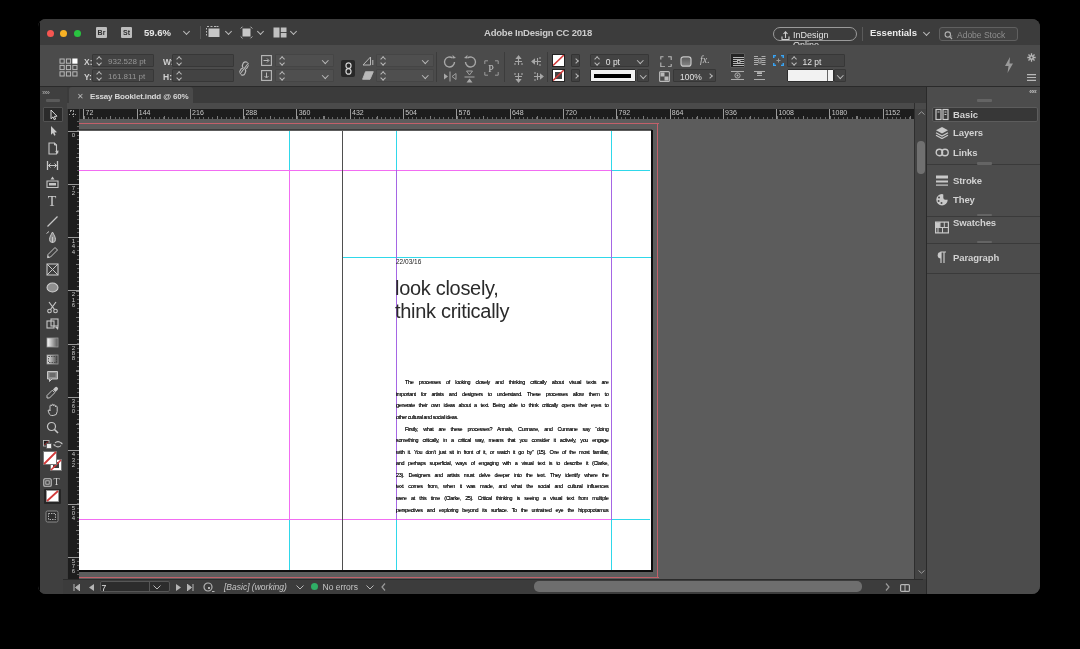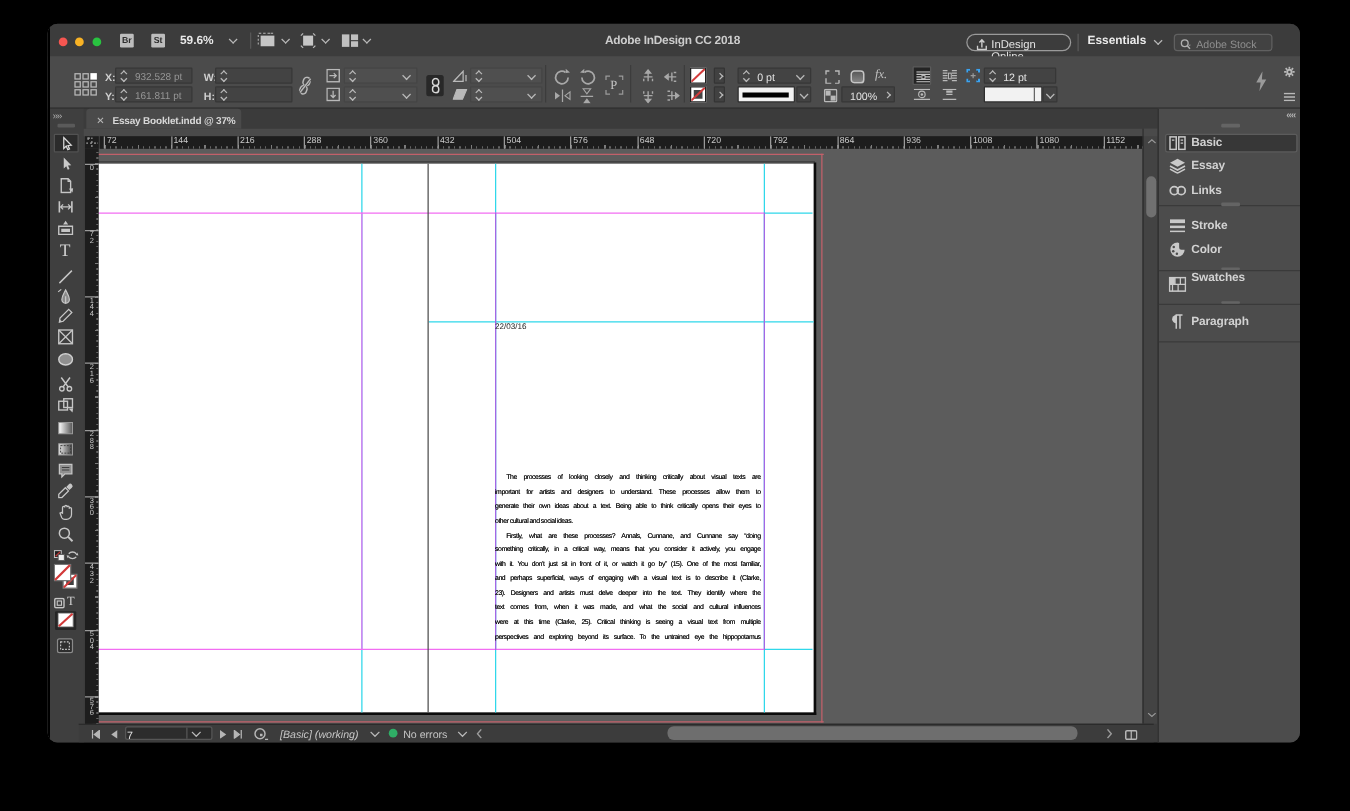--- a/index.html
+++ b/index.html
@@ -320,21 +320,21 @@
     </svg>
     <svg class="abs" style="left:989px;top:28.5px;" width="9" height="7">
           <path d="M0 0.7 h9 M0 3.5 h9 M0 6.3 h9" stroke="#b9b9b9" stroke-width="1.2"></path>
         </svg>
   </div>
 
   <div class="abs" style="left:25px;top:68px;width:901px;height:16px;background:#3b3b3b;"></div>
   <div class="abs" style="left:25px;top:84px;width:901px;height:5.5px;background:#4a4a4a;"></div>
   <div class="abs" style="left:30.5px;top:68px;width:124px;height:16px;background:#4a4a4a;border-radius:3px 3px 0 0;"></div>
   <div class="abs" style="left:39px;top:73px;font-size:8px;color:#b9b9b9;">✕</div>
-  <div class="abs" style="left:52px;top:72.5px;font-size:8px;font-weight:bold;letter-spacing:-0.15px;color:#d8d8d8;">Essay Booklet.indd @ 37%</div>
+  <div class="abs" style="left:52px;top:72.5px;font-size:8px;font-weight:bold;letter-spacing:-0.15px;color:#d8d8d8;">Essay Booklet.indd @ 60%</div>
 
   <div class="abs" style="left:0;top:68px;width:28.5px;height:507px;background:#3f3f3f;">
     <div class="abs" style="left:4px;top:1px;font-size:8px;color:#b0b0b0;letter-spacing:-1px;">»»</div>
     <div class="abs" style="left:8px;top:12px;width:14px;height:2.5px;background:#5a5a5a;border-radius:1px;"></div>
 
     <div class="abs" style="left:5px;top:19.5px;width:20px;height:15.5px;background:#2b2b2b;border:1px solid #525252;border-radius:1px;"></div>
     <svg class="abs" style="left:9px;top:21.5px;" width="12" height="12">
           <path d="M4 1 L4 9.8 L6 7.9 L7.2 10.7 L8.6 10.1 L7.4 7.4 L10 7.2 Z" stroke="#d9d9d9" stroke-width="1" fill="none"></path>
         </svg>
 
@@ -561,20 +561,21 @@
     <div class="abs" style="left:0;top:51px;width:537px;height:1.2px;background:#f26df2;"></div>
     <div class="abs" style="left:0;top:399.5px;width:537px;height:1.2px;background:#f26df2;"></div>
 
     <div class="abs" style="left:214.5px;top:51px;width:1.2px;height:349.5px;background:#f26df2;"></div>
     <div class="abs" style="left:321.5px;top:51px;width:1.2px;height:349.5px;background:#a566e4;"></div>
     <div class="abs" style="left:536.8px;top:51px;width:1.2px;height:349.5px;background:#a566e4;"></div>
 
     <div class="abs" style="left:268.2px;top:11.5px;width:1px;height:439px;background:#4f4f4f;"></div>
 
     <div class="abs" style="left:322px;top:139px;font-size:6.5px;color:#222;">22/03/16</div>
+    <div class="abs" style="left:321px;top:158px;font-size:20px;line-height:22.7px;color:#2b2b2b;letter-spacing:-0.3px;">look closely,<br>think critically</div>
     <div class="abs" id="bodytext" style="left:322px;top:258.2px;width:212.5px;font-size:5.5px;line-height:11.58px;color:#0d0d0d;letter-spacing:-0.35px;word-spacing:-0.25px;text-shadow:0 0 0.4px rgba(0,0,0,0.8);">
       <div class="j" style="text-indent:9px;">The processes of looking closely and thinking critically about visual texts are</div>
       <div class="j">important for artists and designers to understand. These processes allow them to</div>
       <div class="j">generate their own ideas about a text. Being able to think critically opens their eyes to</div>
       <div>other cultural and social ideas.</div>
       <div class="j" style="text-indent:9px;">Firstly, what are these processes? Annals, Cunnane, and Cunnane say “doing</div>
       <div class="j">something critically, in a critical way, means that you consider it actively, you engage</div>
       <div class="j">with it. You don’t just sit in front of it, or watch it go by” (15). One of the most familiar,</div>
       <div class="j">and perhaps superficial, ways of engaging with a visual text is to describe it (Clarke,</div>
       <div class="j">23). Designers and artists must delve deeper into the text. They identify where the</div>
@@ -654,21 +655,21 @@
       <rect x="8" y="1.5" width="5" height="10" fill="none" stroke="#c9c9c9" stroke-width="1.2"></rect>
       <path d="M2.5 4 h2 M9.5 4 h2 M9.5 6.5 h2" stroke="#c9c9c9" stroke-width="1"></path>
     </svg>
     <span class="abs" style="left:26px;top:21.5px;">Basic</span>
 
     <svg class="abs" style="left:8px;top:39px;" width="14" height="13">
       <path d="M7 1 L13 4.2 L7 7.4 L1 4.2 Z" fill="#c9c9c9"></path>
       <path d="M1 6.8 L7 10 L13 6.8" stroke="#c9c9c9" stroke-width="1.3" fill="none"></path>
       <path d="M1 9.3 L7 12.5 L13 9.3" stroke="#c9c9c9" stroke-width="1.3" fill="none"></path>
     </svg>
-    <span class="abs" style="left:26px;top:40px;">Essay</span>
+    <span class="abs" style="left:26px;top:40px;">Layers</span>
 
     <svg class="abs" style="left:8px;top:58.5px;" width="15" height="13">
       <circle cx="4.4" cy="6.5" r="3.2" stroke="#c9c9c9" stroke-width="1.4" fill="none"></circle>
       <circle cx="10" cy="6.5" r="3.2" stroke="#c9c9c9" stroke-width="1.4" fill="none"></circle>
     </svg>
     <span class="abs" style="left:26px;top:59.5px;">Links</span>
     <div class="abs" style="left:0;top:77px;width:114px;height:1px;background:#3a3a3a;"></div>
     <div class="abs" style="left:50px;top:75px;width:15px;height:2.5px;background:#646464;border-radius:1px;"></div>
 
     <svg class="abs" style="left:8px;top:86.5px;" width="14" height="13">
@@ -677,21 +678,21 @@
       <rect x="1" y="10.5" width="12" height="1.2" fill="#c9c9c9"></rect>
     </svg>
     <span class="abs" style="left:26px;top:87.5px;">Stroke</span>
 
     <svg class="abs" style="left:8px;top:106px;" width="14" height="13">
       <path d="M7 1 a5.7 5.7 0 1 0 5.7 5.7 l-2.4 0 a2 2 0 0 1 -2 -2 l0 -3.2 a5.7 5.7 0 0 0 -1.3 -0.5 Z" fill="#c9c9c9"></path>
       <circle cx="4" cy="4.5" r="1" fill="#4c4c4c"></circle>
           <circle cx="3.6" cy="8" r="1" fill="#4c4c4c"></circle>
           <circle cx="6.5" cy="10" r="1" fill="#4c4c4c"></circle>
     </svg>
-    <span class="abs" style="left:26px;top:107px;">Color</span>
+    <span class="abs" style="left:26px;top:107px;">They</span>
     <div class="abs" style="left:0;top:128.5px;width:114px;height:1px;background:#3a3a3a;"></div>
     <div class="abs" style="left:50px;top:126.5px;width:15px;height:2.5px;background:#646464;border-radius:1px;"></div>
 
     <svg class="abs" style="left:8px;top:134px;" width="14" height="13">
       <rect x="0.6" y="1.1" width="12.8" height="10.8" fill="none" stroke="#c9c9c9" stroke-width="1.2"></rect>
       <path d="M0.6 6.5 h12.8 M5 1 v5.5 M9.3 1 v5.5 M3 6.5 v5.4 M7.5 6.5 v5.4" stroke="#c9c9c9" stroke-width="1"></path>
       <rect x="0.9" y="1.4" width="4" height="5" fill="#c9c9c9"></rect>
     </svg>
     <span class="abs" style="left:26px;top:130px;">Swatches</span>
     <div class="abs" style="left:0;top:155.5px;width:114px;height:1px;background:#3a3a3a;"></div>

